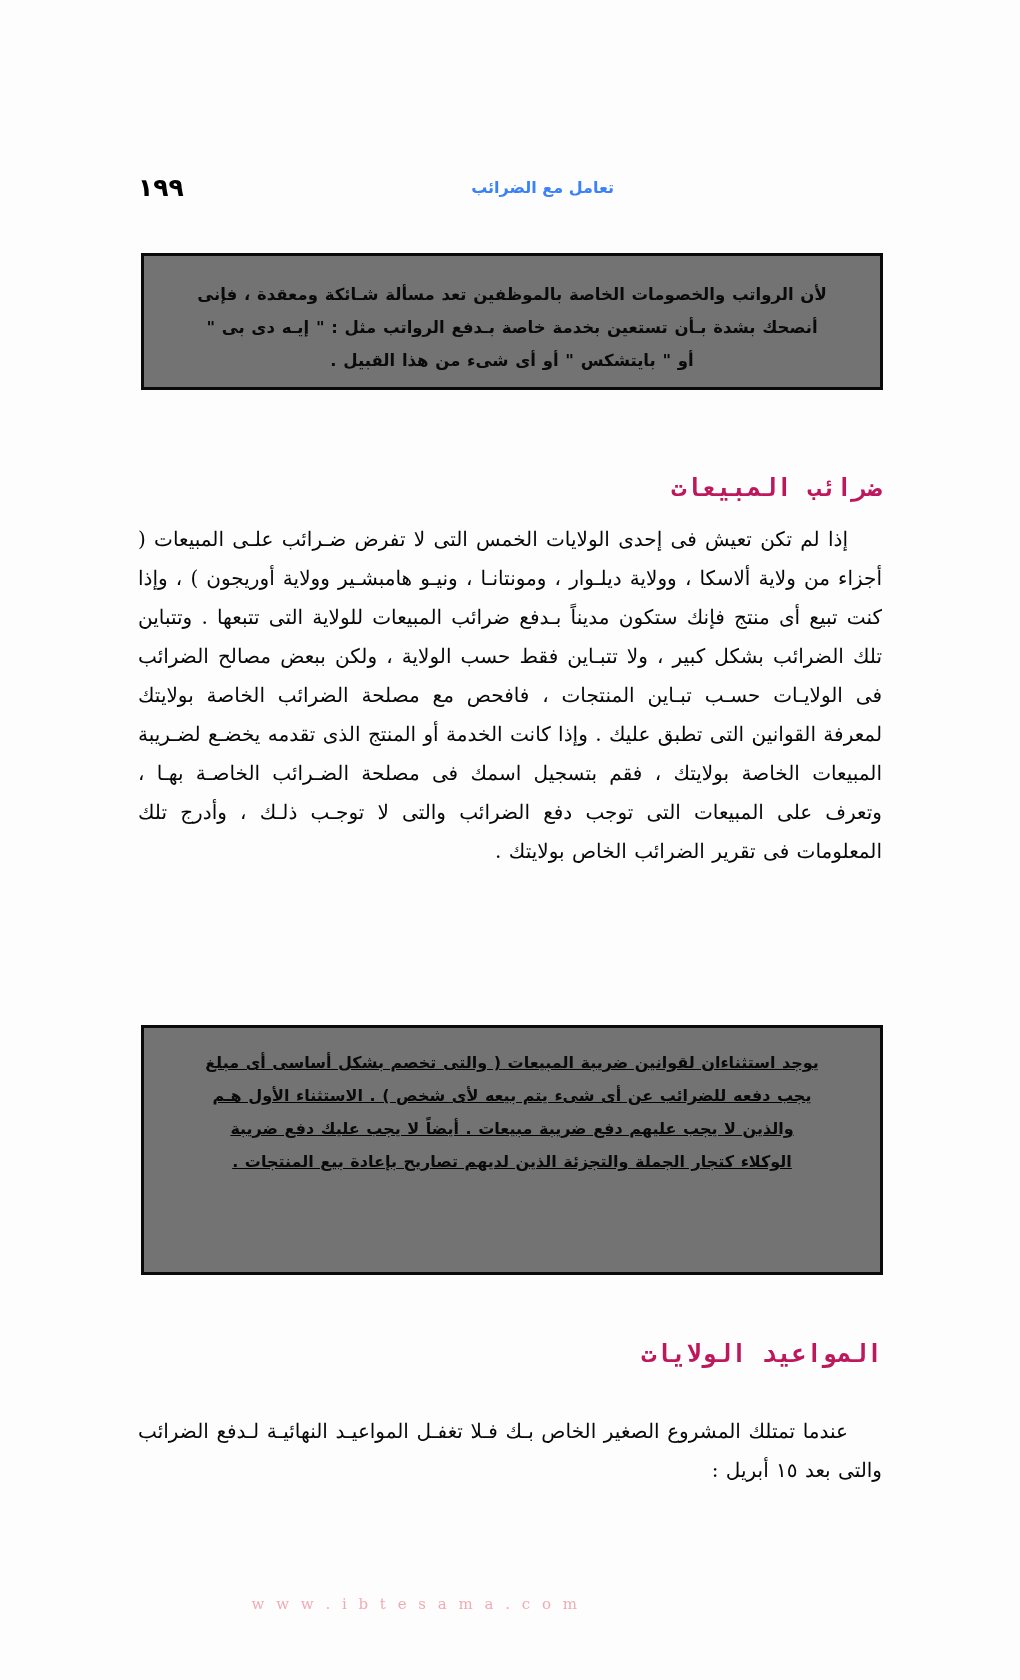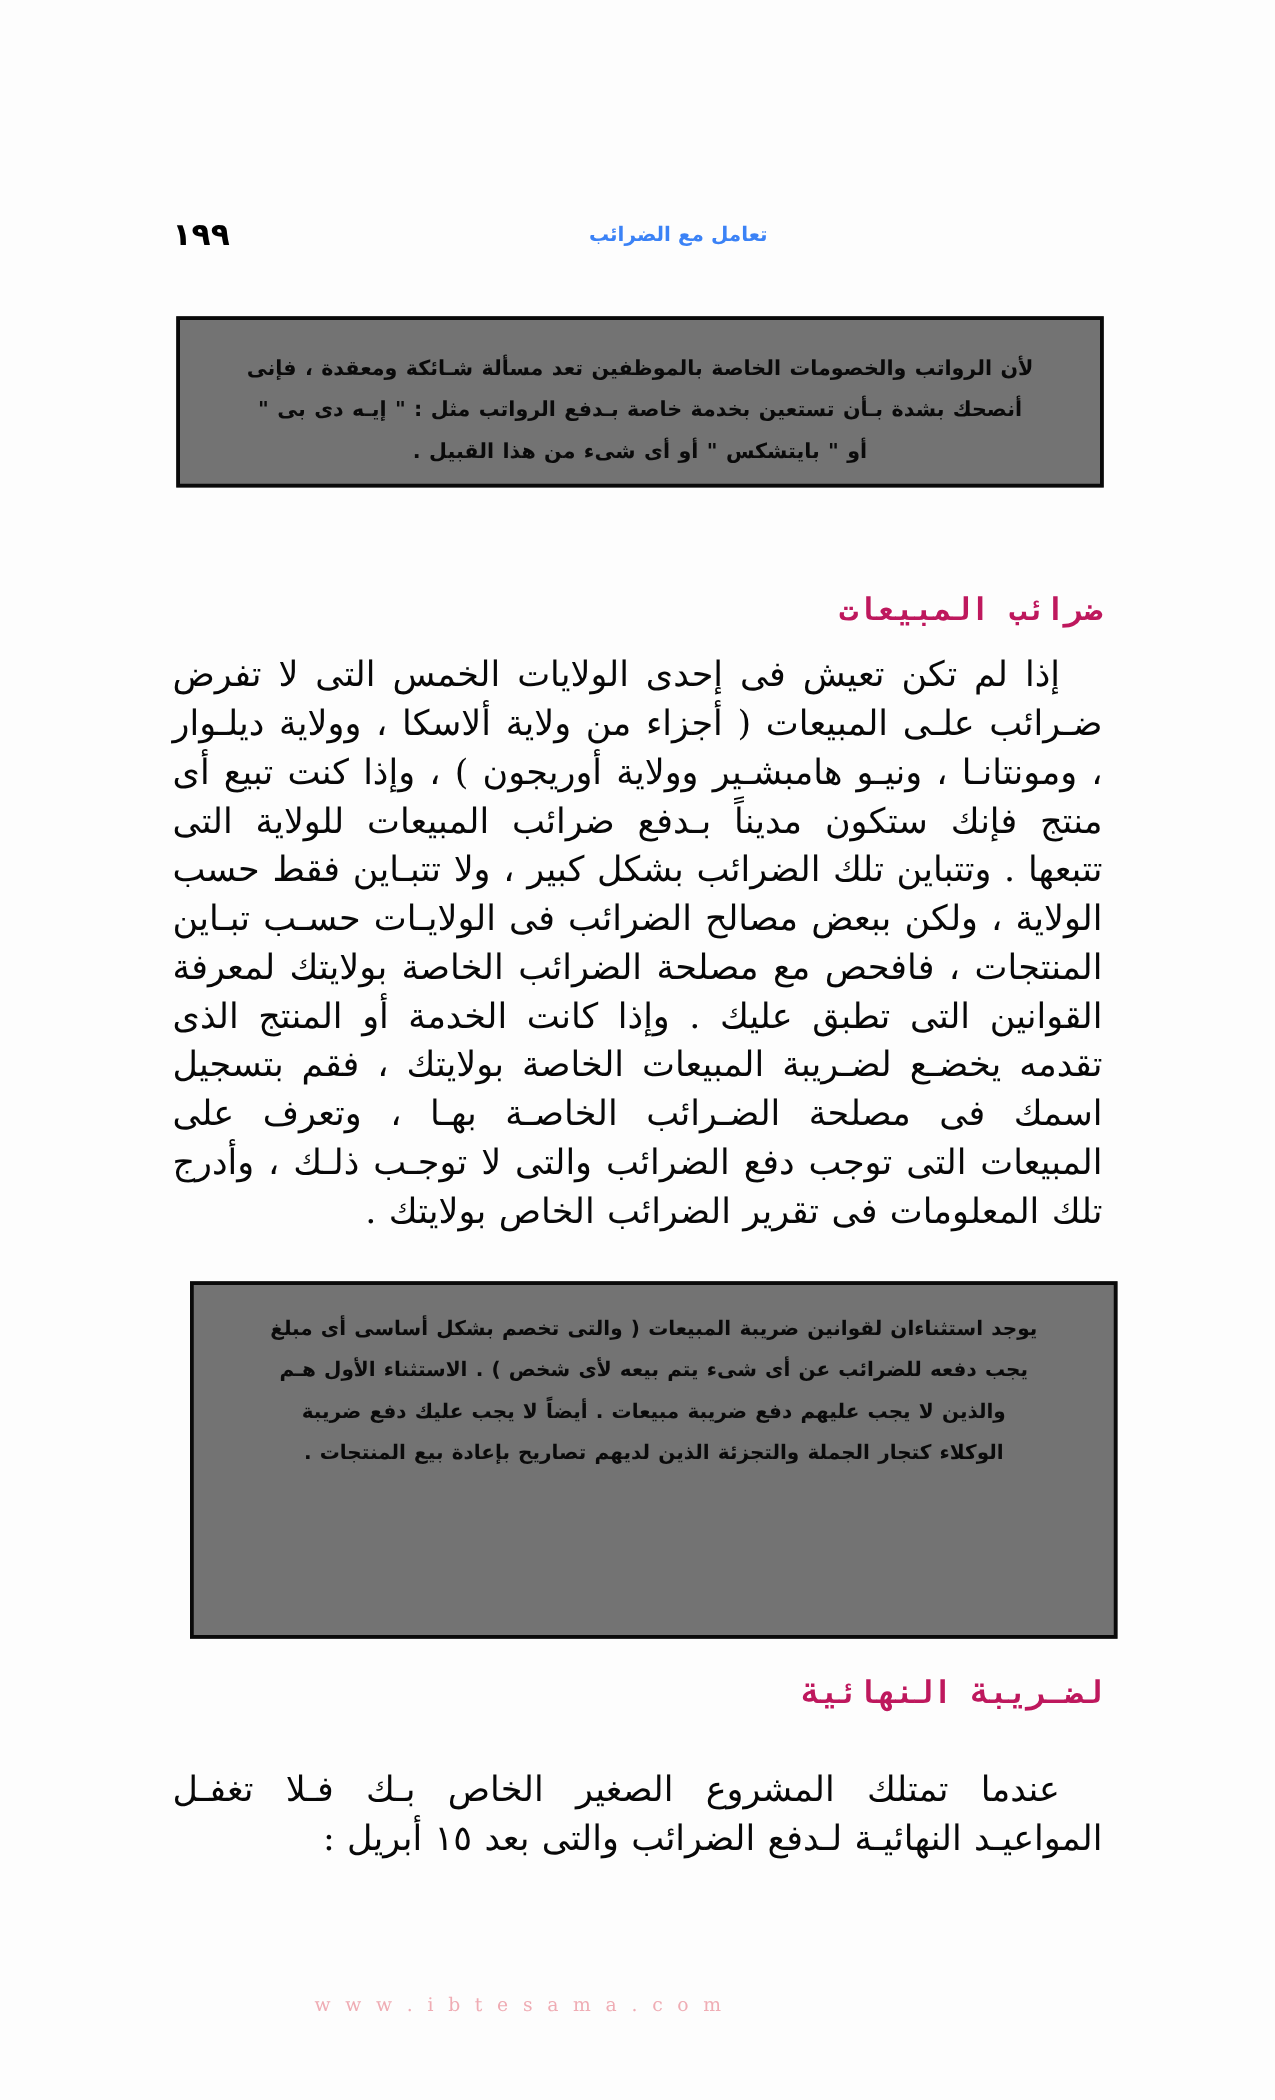--- a/index.html
+++ b/index.html
@@ -78,23 +78,24 @@
     top: 253px;
     left: 141px;
     width: 742px;
     height: 137px;
   }
   #callout-one .callout-inner { padding-top: 22px; }
   #callout-one p { line-height: 33px; font-size: 16.5px; }
 
   #callout-two {
     top: 1025px;
-    left: 152px;
+    left: 141px;
     width: 742px;
-    height: 286px;
+    height: 250px;
+    text-decoration: underline;
   }
   #callout-two p {
     line-height: 33px;
     font-size: 16px;
     text-align: center;
   }
 
   
   .section-heading {
     position: absolute;
@@ -111,21 +112,21 @@
   #heading-deadlines   { top: 1318px; }
 
   
   .body-paragraph {
     position: absolute;
     left: 138px;
     width: 744px;
     direction: rtl;
     text-align: justify;
     font-family: "DejaVu Serif", serif;
-    font-size: 28px;
+    font-size: 20px;
     line-height: 39px;
     color: #080808;
     text-indent: 34px;
     word-spacing: 1px;
   }
   #paragraph-sales-taxes { top: 520px; }
   #paragraph-deadlines   { top: 1380px; text-align: justify; margin-top: 32px; }
 
   
   .footer-watermark {
@@ -166,19 +167,19 @@
 
   <div class="callout" id="callout-two">
     <div class="callout-inner">
       <p>يوجد استثناءان لقوانين ضريبة المبيعات ( والتى تخصم بشكل أساسى أى مبلغ</p>
       <p>يجب دفعه للضرائب عن أى شىء يتم بيعه لأى شخص ) . الاستثناء الأول هـم</p>
       <p>والذين لا يجب عليهم دفع ضريبة مبيعات . أيضاً لا يجب عليك دفع ضريبة</p>
       <p>الوكلاء كتجار الجملة والتجزئة الذين لديهم تصاريح بإعادة بيع المنتجات .</p>
     </div>
   </div>
 
-  <h2 class="section-heading" id="heading-deadlines">لضـريبة النهائية</h2>
+  <h2 class="section-heading" id="heading-deadlines">المواعيد الولايات</h2>
 
   <div class="body-paragraph" id="paragraph-deadlines">عندما تمتلك المشروع الصغير الخاص بـك فـلا تغفـل المواعيـد النهائيـة لـدفع الضرائب والتى بعد ١٥ أبريل :</div>
 
   <div class="footer-watermark">w w w . i b t e s a m a . c o m</div>
 
 </div>
 
 </body></html>

